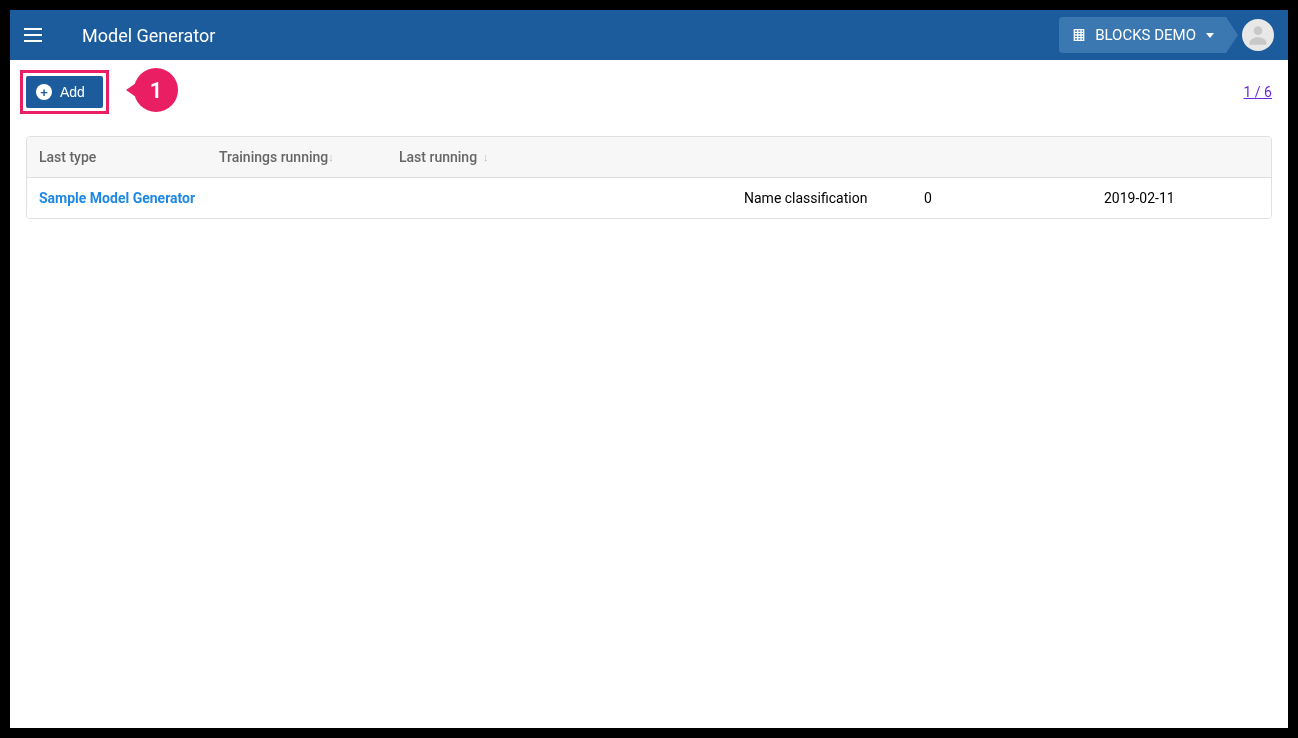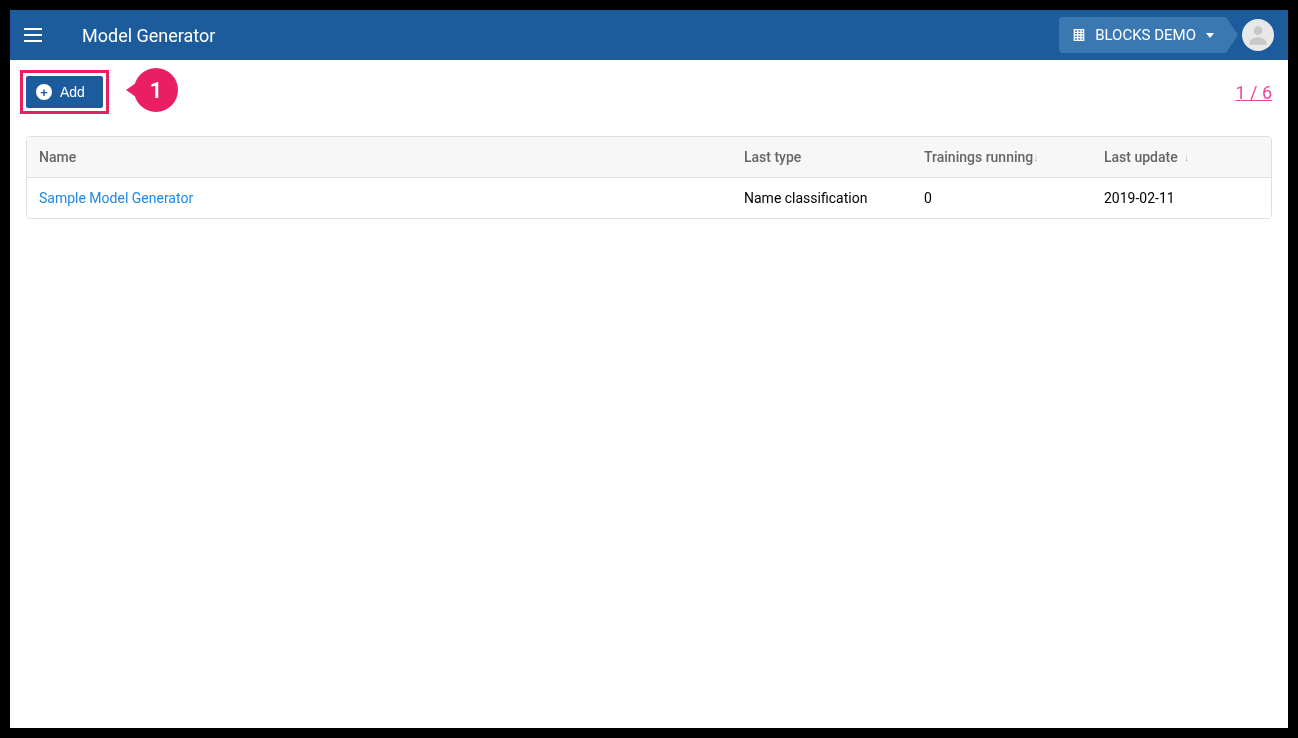--- a/index.html
+++ b/index.html
@@ -188,22 +188,22 @@
       left: -8px;
       top: 50%;
       transform: translateY(-50%);
       width: 0;
       height: 0;
       border-top: 7px solid transparent;
       border-bottom: 7px solid transparent;
       border-right: 10px solid #e91e63;
     }
     .pager {
-      color: #ec4899;
-      font-size: 18px;
+      color: #6d28d9;
+      font-size: 14px;
       text-decoration: underline;
     }
     .table {
       width: 100%;
       border: 1px solid #e0e0e0;
       border-radius: 4px;
       overflow: hidden;
     }
     .table-header {
       display: flex;
@@ -213,21 +213,21 @@
     }
     .table-row {
       display: flex;
       padding: 12px 0;
       background: #fff;
     }
     .col {
       font-size: 14px;
       padding: 0 12px;
     }
-    .col-name { flex: 0 0 705px; }
+    .col-name { flex: 0 0 705px; font-weight: bold; }
     .col-type { flex: 0 0 180px; }
     .col-trainings { flex: 0 0 180px; display:flex; align-items:center; gap:0;}
     .col-update { flex: 1; display:flex; align-items:center; gap:6px;}
     .table-header .col { color: #666; font-weight: 500; }
     .row-link { color: #1e88e5; cursor: pointer; }
     .sort-icon {
       display: inline-block;
       color: #bbb;
       font-size: 11px;
     }
@@ -277,28 +277,27 @@
         </button>
         <div class="callout-badge">
           <span>1</span>
         </div>
       </div>
       <div class="pager">1 / 6</div>
     </div>
 
     <div class="table">
       <div class="table-header">
-        <div class="col col-name">Name</div>
         <div class="col col-type">Last type</div>
         <div class="col col-trainings">
           <span>Trainings running</span>
           <span class="sort-icon">↓</span>
         </div>
         <div class="col col-update">
-          <span>Last update</span>
+          <span>Last running</span>
           <span class="sort-icon">↓</span>
         </div>
       </div>
       <div class="table-row">
         <div class="col col-name row-link">Sample Model Generator</div>
         <div class="col col-type">Name classification</div>
         <div class="col col-trainings">0</div>
         <div class="col col-update">2019-02-11</div>
       </div>
     </div>

